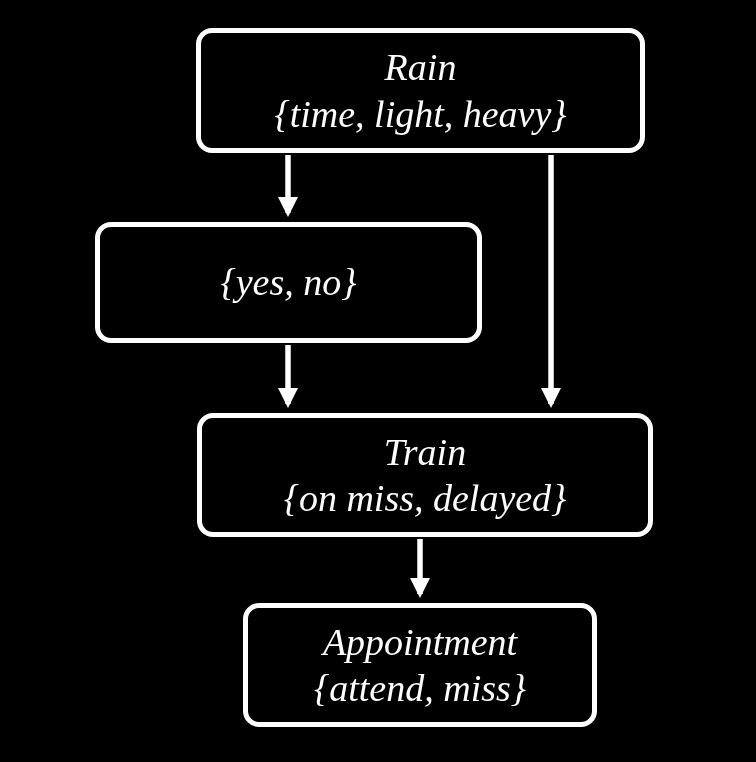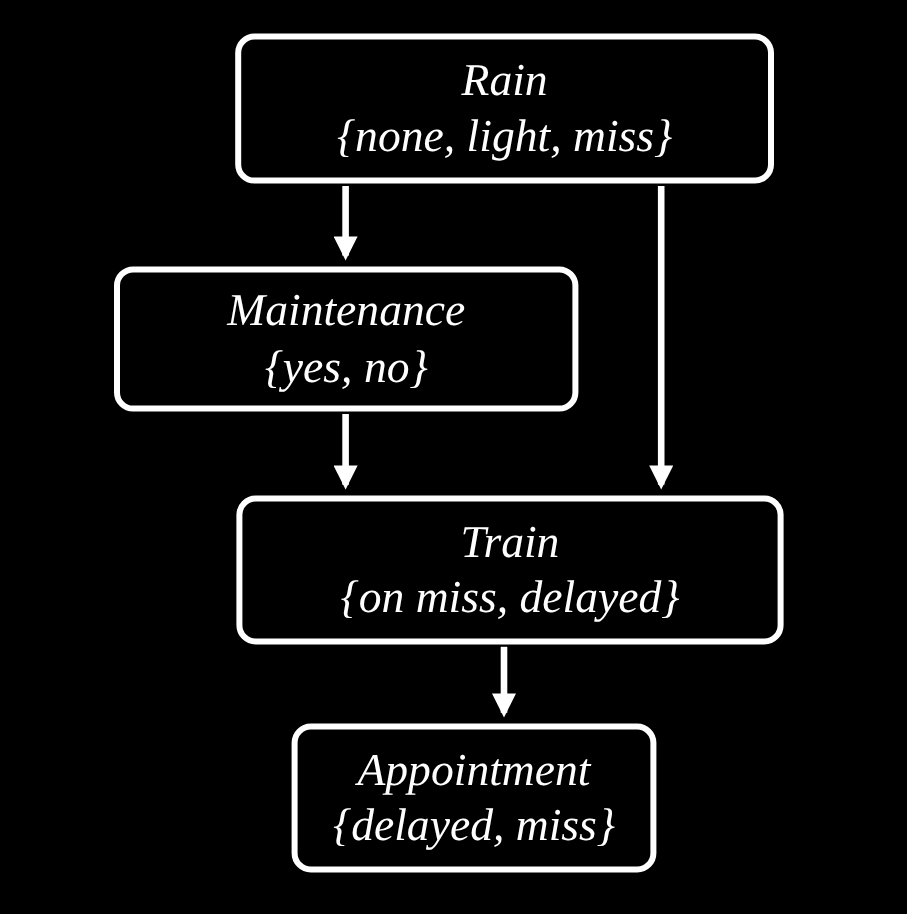--- a/index.html
+++ b/index.html
@@ -35,52 +35,51 @@
     display: flex;
     flex-direction: column;
     align-items: center;
     justify-content: center;
     text-align: center;
     white-space: nowrap;
   }
   .node-rain        { left: 196px; top: 28px;  width: 449px; height: 125px; }
   .node-maintenance { left: 95px;  top: 222px; width: 387px; height: 121px; }
   .node-train       { left: 197px; top: 413px; width: 456px; height: 124px; }
-  .node-appointment { left: 243px; top: 603px; width: 304px; height: 124px; }
+  .node-appointment { left: 243px; top: 603px; width: 354px; height: 124px; }
 </style>
 </head>
 <body>
 
 <div class="canvas">
 
   <svg class="edges-layer" width="756" height="762" viewBox="0 0 756 762" xmlns="http://www.w3.org/2000/svg">
     <defs>
       <marker id="arrowhead" viewBox="0 0 10 10" refX="8" refY="5" markerWidth="22" markerHeight="20" orient="auto" markerUnits="userSpaceOnUse">
         <path d="M 0 0 L 10 5 L 0 10 z" fill="#ffffff"></path>
       </marker>
     </defs>
     <line x1="288" y1="155" x2="288" y2="213" stroke="#ffffff" stroke-width="5.5" marker-end="url(#arrowhead)"></line>
     <line x1="551" y1="155" x2="551" y2="404" stroke="#ffffff" stroke-width="5.5" marker-end="url(#arrowhead)"></line>
     <line x1="288" y1="345" x2="288" y2="404" stroke="#ffffff" stroke-width="5.5" marker-end="url(#arrowhead)"></line>
     <line x1="420" y1="539" x2="420" y2="594" stroke="#ffffff" stroke-width="5.5" marker-end="url(#arrowhead)"></line>
   </svg>
 
   <div class="node node-rain">
     <span>Rain</span>
-    <span>{none, light, miss}</span>
+    <span>{time, light, heavy}</span>
   </div>
 
   <div class="node node-maintenance">
-    <span>Maintenance</span>
     <span>{yes, no}</span>
   </div>
 
   <div class="node node-train">
     <span>Train</span>
     <span>{on miss, delayed}</span>
   </div>
 
   <div class="node node-appointment">
     <span>Appointment</span>
-    <span>{delayed, miss}</span>
+    <span>{attend, miss}</span>
   </div>
 
 </div>
 
 </body></html>

